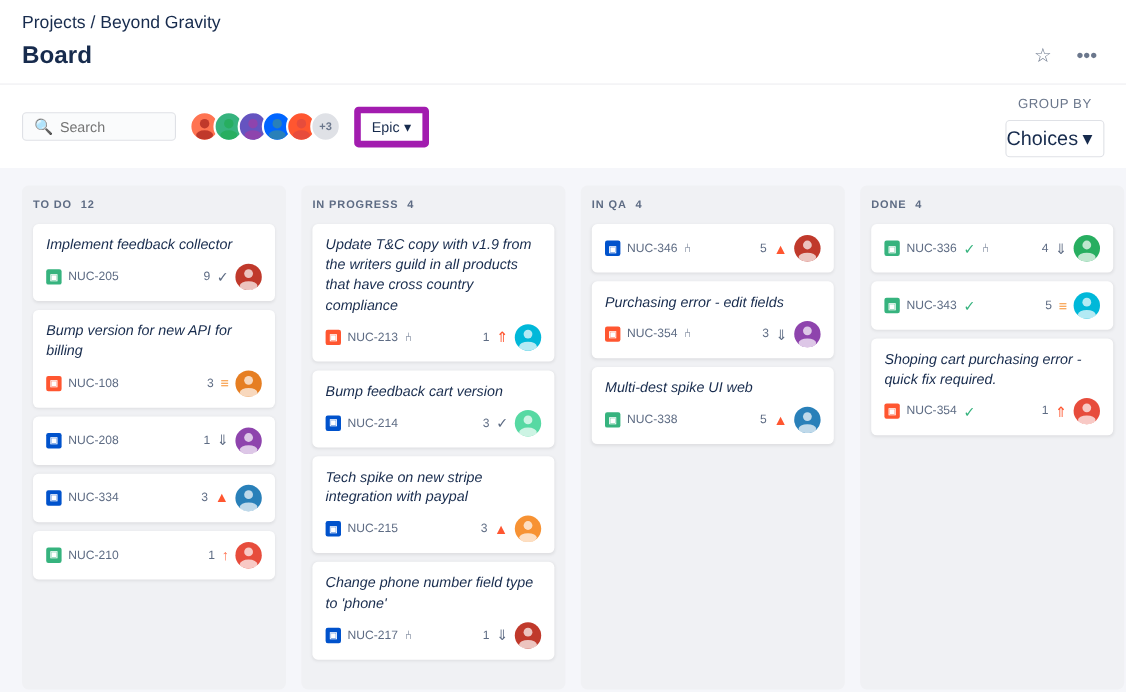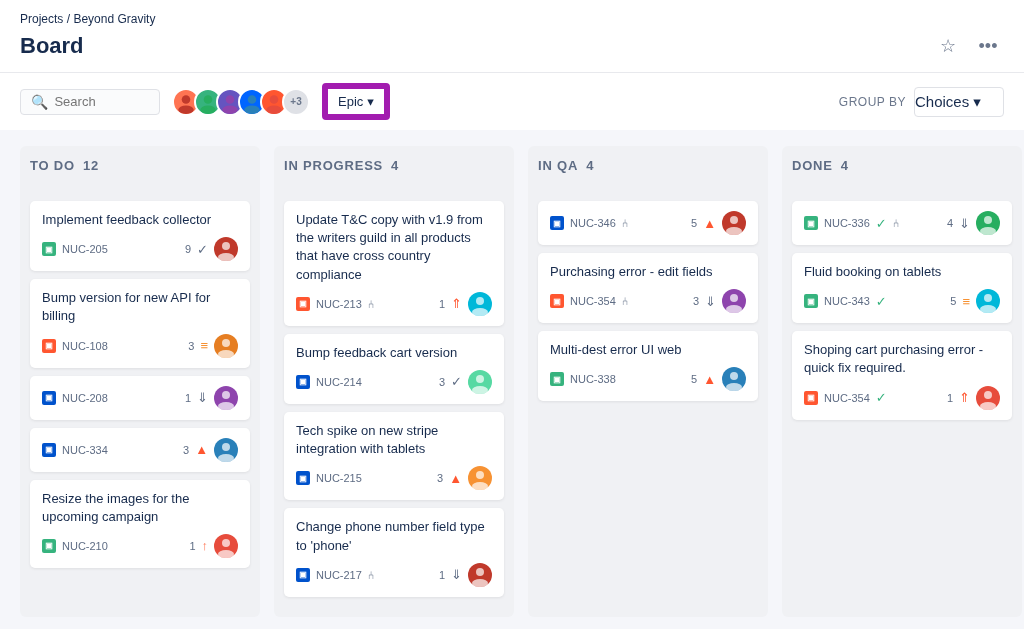--- a/index.html
+++ b/index.html
@@ -1,42 +1,42 @@
 <!DOCTYPE html>
 <html><head>
   <meta charset="utf-8">
   <style>
     * { box-sizing: border-box; margin: 0; padding: 0; }
     body { font-family: -apple-system, BlinkMacSystemFont, 'Segoe UI', sans-serif; background: #f5f6fa; color: #172b4d; font-size: 13px; }
     .app-container { width: 1024px; min-height: 629px; background: #fff; overflow: hidden; }
     .header { padding: 12px 20px 0 20px; border-bottom: 1px solid #e8e9ed; background: #fff; }
-    .breadcrumb { font-size: 12px; color: #6b778c; margin-bottom: 4px; }
+    .breadcrumb { font-size: 16px; color: #6b778c; margin-bottom: 4px; }
     .breadcrumb span { color: #172b4d; }
     .header-row { display: flex; align-items: center; justify-content: space-between; padding-bottom: 10px; }
     .page-title { font-size: 22px; font-weight: 700; color: #172b4d; }
     .header-actions { display: flex; gap: 8px; align-items: center; }
     .icon-btn { width: 32px; height: 32px; border: none; background: transparent; cursor: pointer; border-radius: 4px; display: flex; align-items: center; justify-content: center; color: #6b778c; font-size: 18px; }
     .toolbar { display: flex; align-items: center; gap: 12px; padding: 10px 20px; background: #fff; }
     .search-box { display: flex; align-items: center; border: 1px solid #dfe1e6; border-radius: 4px; padding: 4px 10px; gap: 6px; width: 140px; background: #fafbfc; }
     .search-box input { border: none; background: transparent; outline: none; font-size: 13px; width: 100px; }
     .search-icon { color: #6b778c; font-size: 14px; }
     .avatar-group { display: flex; align-items: center; }
     .avatar { width: 28px; height: 28px; border-radius: 50%; border: 2px solid #fff; margin-left: -6px; overflow: hidden; display: flex; align-items: center; justify-content: center; font-size: 11px; font-weight: 600; color: #fff; }
     .avatar:first-child { margin-left: 0; }
     .avatar-count { width: 28px; height: 28px; border-radius: 50%; border: 2px solid #fff; background: #dfe1e6; color: #6b778c; font-size: 10px; font-weight: 700; display: flex; align-items: center; justify-content: center; margin-left: -6px; }
     .epic-dropdown { display: flex; align-items: center; gap: 4px; border: 6px solid #a21caf; border-radius: 4px; padding: 5px 10px; cursor: pointer; font-size: 13px; font-weight: 500; background: #fff; }
-    .group-by-area { margin-left: auto; display: flex; align-items: center; gap: 8px; }
+    .group-by-area { margin-left: auto; display: flex; align-items: center; gap: 8px; flex-direction: column; }
     .group-by-label { font-size: 12px; color: #6b778c; font-weight: 500; letter-spacing: 0.5px; }
-    .choices-dropdown { display: flex; align-items: center; gap: 4px; border: 1px solid #dfe1e6; border-radius: 4px; padding: 5px 0; cursor: pointer; font-size: 15px; font-weight: 500; background: #fff; min-width: 90px; }
+    .choices-dropdown { display: flex; align-items: center; gap: 4px; border: 1px solid #dfe1e6; border-radius: 4px; padding: 5px 0; cursor: pointer; font-size: 18px; font-weight: 500; background: #fff; min-width: 90px; }
     .board-container { display: flex; gap: 14px; padding: 16px 20px; overflow-x: auto; background: #f5f6fa; min-height: 490px; }
     .column { background: #f0f1f4; border-radius: 6px; width: 240px; flex-shrink: 0; padding: 12px 10px; }
-    .column-header { display: flex; align-items: center; gap: 8px; margin-bottom: 28px; font-size: 13px; font-weight: 700; letter-spacing: 0.8px; color: #5e6c84; text-transform: uppercase; }
+    .column-header { display: flex; align-items: center; gap: 8px; margin-bottom: 12px; font-size: 10px; font-weight: 700; letter-spacing: 0.8px; color: #5e6c84; text-transform: uppercase; }
     .column-count { color: #5e6c84; }
     .card { background: #fff; border-radius: 5px; padding: 10px 12px; margin-bottom: 8px; box-shadow: 0 1px 3px rgba(0,0,0,0.08); cursor: pointer; }
-    .card-title { font-size: 13px; color: #172b4d; line-height: 1.4; margin-bottom: 8px; font-weight: 400; }
+    .card-title { font-size: 13px; color: #172b4d; line-height: 1.4; margin-bottom: 8px; font-weight: 400; font-style: italic; }
     .card-meta { display: flex; align-items: center; gap: 6px; }
     .ticket-id { font-size: 11px; color: #5e6c84; font-weight: 500; display: flex; align-items: center; gap: 3px; }
     .ticket-badge { width: 14px; height: 14px; border-radius: 2px; display: inline-flex; align-items: center; justify-content: center; font-size: 8px; color: #fff; font-weight: 700; flex-shrink: 0; }
     .badge-green { background: #36b37e; }
     .badge-red { background: #ff5630; }
     .badge-blue { background: #0052cc; }
     .meta-count { font-size: 11px; color: #5e6c84; margin-left: auto; }
     .priority-icon { font-size: 13px; }
     .priority-up { color: #ff5630; }
     .priority-eq { color: #f79233; }
@@ -184,21 +184,20 @@
           <div class="avatar-sm" style="background:#2980b9;">
               <svg width="24" height="24" viewBox="0 0 24 24">
                 <circle cx="12" cy="9" r="4" fill="#fff" opacity="0.7"></circle>
                 <ellipse cx="12" cy="20" rx="8" ry="4" fill="#fff" opacity="0.7"></ellipse>
               </svg>
             </div>
         </div>
       </div>
 
       <div class="card">
-        <div class="card-title">Resize the images for the upcoming campaign</div>
         <div class="card-meta">
           <span class="ticket-badge badge-green">▣</span>
           <span class="ticket-id">NUC-210</span>
           <span class="meta-count">1</span>
           <span class="priority-icon" style="color:#ff7452;">↑</span>
           <div class="avatar-sm" style="background:#e74c3c;">
               <svg width="24" height="24" viewBox="0 0 24 24">
                 <circle cx="12" cy="9" r="4" fill="#fff" opacity="0.7"></circle>
                 <ellipse cx="12" cy="20" rx="8" ry="4" fill="#fff" opacity="0.7"></ellipse>
               </svg>
@@ -240,21 +239,21 @@
           <div class="avatar-sm" style="background:#57d9a3;">
               <svg width="24" height="24" viewBox="0 0 24 24">
                 <circle cx="12" cy="9" r="4" fill="#fff" opacity="0.7"></circle>
                 <ellipse cx="12" cy="20" rx="8" ry="4" fill="#fff" opacity="0.7"></ellipse>
               </svg>
             </div>
         </div>
       </div>
 
       <div class="card">
-        <div class="card-title">Tech spike on new stripe integration with tablets</div>
+        <div class="card-title">Tech spike on new stripe integration with paypal</div>
         <div class="card-meta">
           <span class="ticket-badge badge-blue">▣</span>
           <span class="ticket-id">NUC-215</span>
           <span class="meta-count">3</span>
           <span class="priority-icon priority-up">▲</span>
           <div class="avatar-sm" style="background:#f79233;">
               <svg width="24" height="24" viewBox="0 0 24 24">
                 <circle cx="12" cy="9" r="4" fill="#fff" opacity="0.7"></circle>
                 <ellipse cx="12" cy="20" rx="8" ry="4" fill="#fff" opacity="0.7"></ellipse>
               </svg>
@@ -313,21 +312,21 @@
           <div class="avatar-sm" style="background:#8e44ad;">
               <svg width="24" height="24" viewBox="0 0 24 24">
                 <circle cx="12" cy="9" r="4" fill="#fff" opacity="0.7"></circle>
                 <ellipse cx="12" cy="20" rx="8" ry="4" fill="#fff" opacity="0.7"></ellipse>
               </svg>
             </div>
         </div>
       </div>
 
       <div class="card">
-        <div class="card-title">Multi-dest error UI web</div>
+        <div class="card-title">Multi-dest spike UI web</div>
         <div class="card-meta">
           <span class="ticket-badge badge-green">▣</span>
           <span class="ticket-id">NUC-338</span>
           <span class="meta-count">5</span>
           <span class="priority-icon priority-up">▲</span>
           <div class="avatar-sm" style="background:#2980b9;">
               <svg width="24" height="24" viewBox="0 0 24 24">
                 <circle cx="12" cy="9" r="4" fill="#fff" opacity="0.7"></circle>
                 <ellipse cx="12" cy="20" rx="8" ry="4" fill="#fff" opacity="0.7"></ellipse>
               </svg>
@@ -353,21 +352,20 @@
           <div class="avatar-sm" style="background:#27ae60;">
               <svg width="24" height="24" viewBox="0 0 24 24">
                 <circle cx="12" cy="9" r="4" fill="#fff" opacity="0.7"></circle>
                 <ellipse cx="12" cy="20" rx="8" ry="4" fill="#fff" opacity="0.7"></ellipse>
               </svg>
             </div>
         </div>
       </div>
 
       <div class="card">
-        <div class="card-title">Fluid booking on tablets</div>
         <div class="card-meta">
           <span class="ticket-badge badge-green">▣</span>
           <span class="ticket-id">NUC-343</span>
           <span class="check-icon">✓</span>
           <span class="meta-count">5</span>
           <span class="priority-icon priority-eq">≡</span>
           <div class="avatar-sm" style="background:#00b8d9;">
               <svg width="24" height="24" viewBox="0 0 24 24">
                 <circle cx="12" cy="9" r="4" fill="#fff" opacity="0.7"></circle>
                 <ellipse cx="12" cy="20" rx="8" ry="4" fill="#fff" opacity="0.7"></ellipse>

